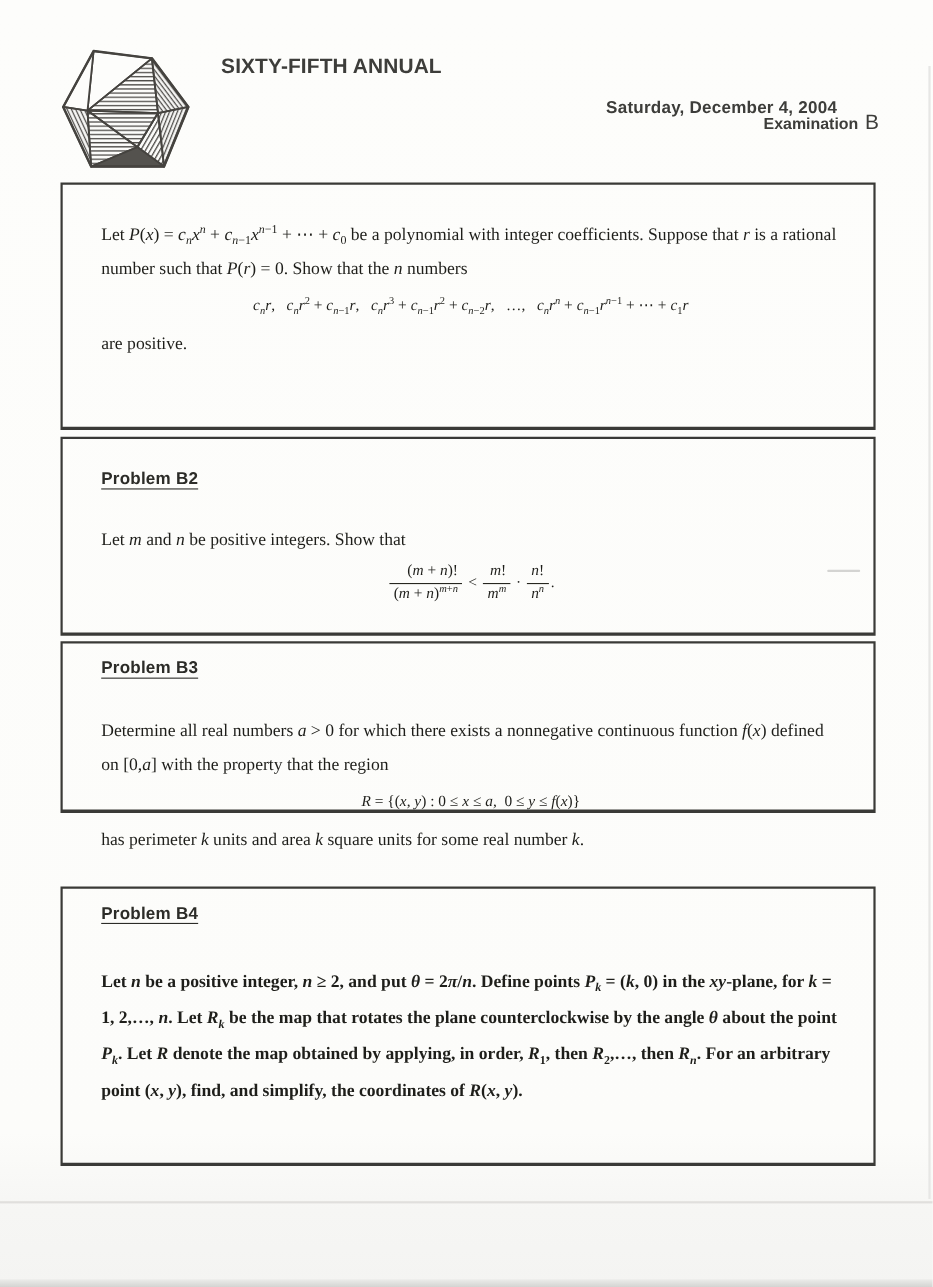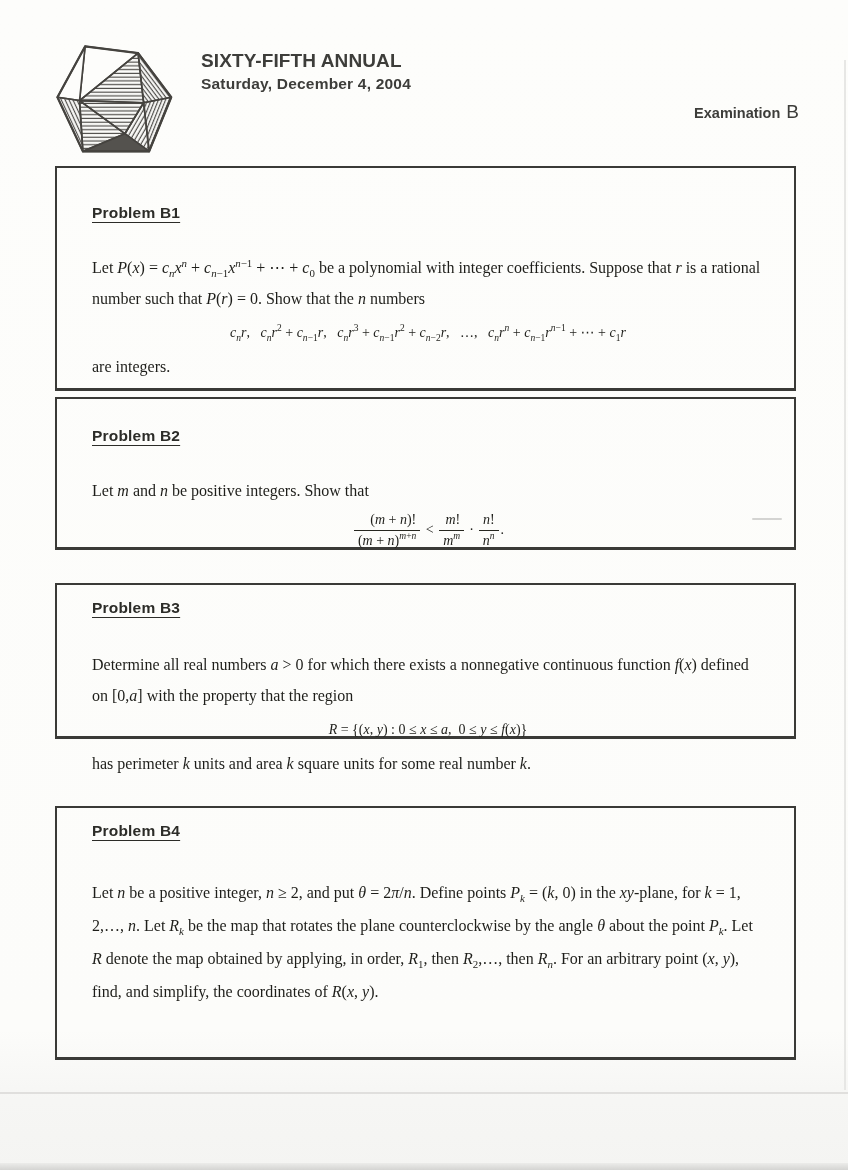--- a/index.html
+++ b/index.html
@@ -8,41 +8,41 @@
     background:linear-gradient(180deg,#fdfdfb 0%, #fcfcfa 88%, #f6f6f4 94%, #f4f4f2 100%);
     font-family:"Liberation Serif", serif; color:#22221e; overflow:hidden;
   }
 
   
   .logo { position:absolute; left:55px; top:42px; width:122px; height:116px; }
   .hdr { position:absolute; left:201px; top:50px; width:560px;
          font-family:"Liberation Sans", sans-serif; font-weight:bold; color:#3d3d3a; }
   .hdr .l1 { font-size:19px; letter-spacing:0.1px; }
   .hdr .l2 { font-size:17px; letter-spacing:0.1px; margin-top:7px; white-space:nowrap; }
-  .hdr .date { font-size:15.5px; margin-top:3px; letter-spacing:0.2px; }
+  .hdr .date { font-size:15.5px; margin-top:18px; letter-spacing:0.2px;text-align:right; }
   .exam { position:absolute; right:49px; top:101px; font-family:Liberation Sans, sans-serif;
           font-weight:bold; color:#3d3d3a; font-size:14.5px; }
   .exam .letter { font-size:19px; font-weight:normal; margin-left:6px; }
 
   
   .pbox { position:absolute; left:55px; width:741px; box-sizing:border-box;
           border:2px solid #3a3a37; border-bottom-width:3px; background:transparent; }
   #box1 { top:166px; height:225px; }
-  #box2 { top:397px; height:153px; }
+  #box2 { top:397px; height:181px; }
   #box3 { top:583px; height:156px; }
   #box4 { top:806px; height:254px; }
 
   .ptitle { margin:0 0 0 35px; font-family:"Liberation Sans", sans-serif; font-weight:bold;
             font-size:15.5px; color:#2c2c28; letter-spacing:0.2px;
             text-decoration:underline; text-underline-offset:4px; }
   .mt36 { margin-top:36px; } .mt28 { margin-top:28px; } .mt14 { margin-top:14px; }
 
   .pbody { margin:0 30px 0 35px; font-size:16px; line-height:31px; color:#1e1e1a; }
   .b-mt30 { margin-top:30px; } .b-mt32 { margin-top:32px; } .b-mt36 { margin-top:36px; }
-  .lh33 { line-height:33px; }
+  .lh33 { line-height:33px;font-weight:bold; }
   .pdisplay { margin:4px 30px 0 35px; text-align:center; font-size:14px; line-height:30px; color:#1e1e1a; }
   .pafter { margin-top:3px; }
   i { font-family:"Liberation Serif", serif; }
   sub, sup { font-size:68%; line-height:0; }
 
   .frac { display:inline-block; vertical-align:middle; text-align:right; margin:0 2px; }
   .frac .num, .frac .den { display:block; padding:1px 4px; line-height:1.3; }
   .frac .den { border-top:1.4px solid #26261f; }
   .cdot { margin:0 3px; }
 
@@ -93,24 +93,23 @@
 
   <div class="hdr">
     <div class="l1">SIXTY-FIFTH ANNUAL</div>
     <div class="date">Saturday, December 4, 2004</div>
   </div>
   <div class="exam">
     <span>Examination</span><span class="letter">B</span>
   </div>
 
   <section class="pbox" id="box1">
-    <h2 class="ptitle mt36">Problem B1</h2>
     <p class="pbody b-mt30">Let <i>P</i>(<i>x</i>) = <i>c<sub>n</sub>x</i><sup><i>n</i></sup> + <i>c</i><sub><i>n</i>−1</sub><i>x</i><sup><i>n</i>−1</sup> + ⋯ + <i>c</i><sub>0</sub> be a polynomial with integer coefficients. Suppose that <i>r</i> is a rational number such that <i>P</i>(<i>r</i>) = 0. Show that the <i>n</i> numbers</p>
     <div class="pdisplay"><i>c<sub>n</sub>r</i>,&nbsp;&nbsp; <i>c<sub>n</sub>r</i><sup>2</sup> + <i>c</i><sub><i>n</i>−1</sub><i>r</i>,&nbsp;&nbsp; <i>c<sub>n</sub>r</i><sup>3</sup> + <i>c</i><sub><i>n</i>−1</sub><i>r</i><sup>2</sup> + <i>c</i><sub><i>n</i>−2</sub><i>r</i>,&nbsp;&nbsp; …,&nbsp;&nbsp; <i>c<sub>n</sub>r</i><sup><i>n</i></sup> + <i>c</i><sub><i>n</i>−1</sub><i>r</i><sup><i>n</i>−1</sup> + ⋯ + <i>c</i><sub>1</sub><i>r</i></div>
-    <p class="pbody pafter">are integers.</p>
+    <p class="pbody pafter">are positive.</p>
   </section>
 
   <section class="pbox" id="box2">
     <h2 class="ptitle mt28">Problem B2</h2>
     <p class="pbody b-mt30">Let <i>m</i> and <i>n</i> be positive integers. Show that</p>
     <div class="pdisplay"><span class="frac"><span class="num">(<i>m</i> + <i>n</i>)!</span><span class="den">(<i>m</i> + <i>n</i>)<sup><i>m</i>+<i>n</i></sup></span></span> &lt; <span class="frac"><span class="num"><i>m</i>!</span><span class="den"><i>m</i><sup><i>m</i></sup></span></span><span class="cdot">·</span><span class="frac"><span class="num"><i>n</i>!</span><span class="den"><i>n</i><sup><i>n</i></sup></span></span>.</div>
   </section>
 
   <section class="pbox" id="box3">
     <h2 class="ptitle mt14">Problem B3</h2>

